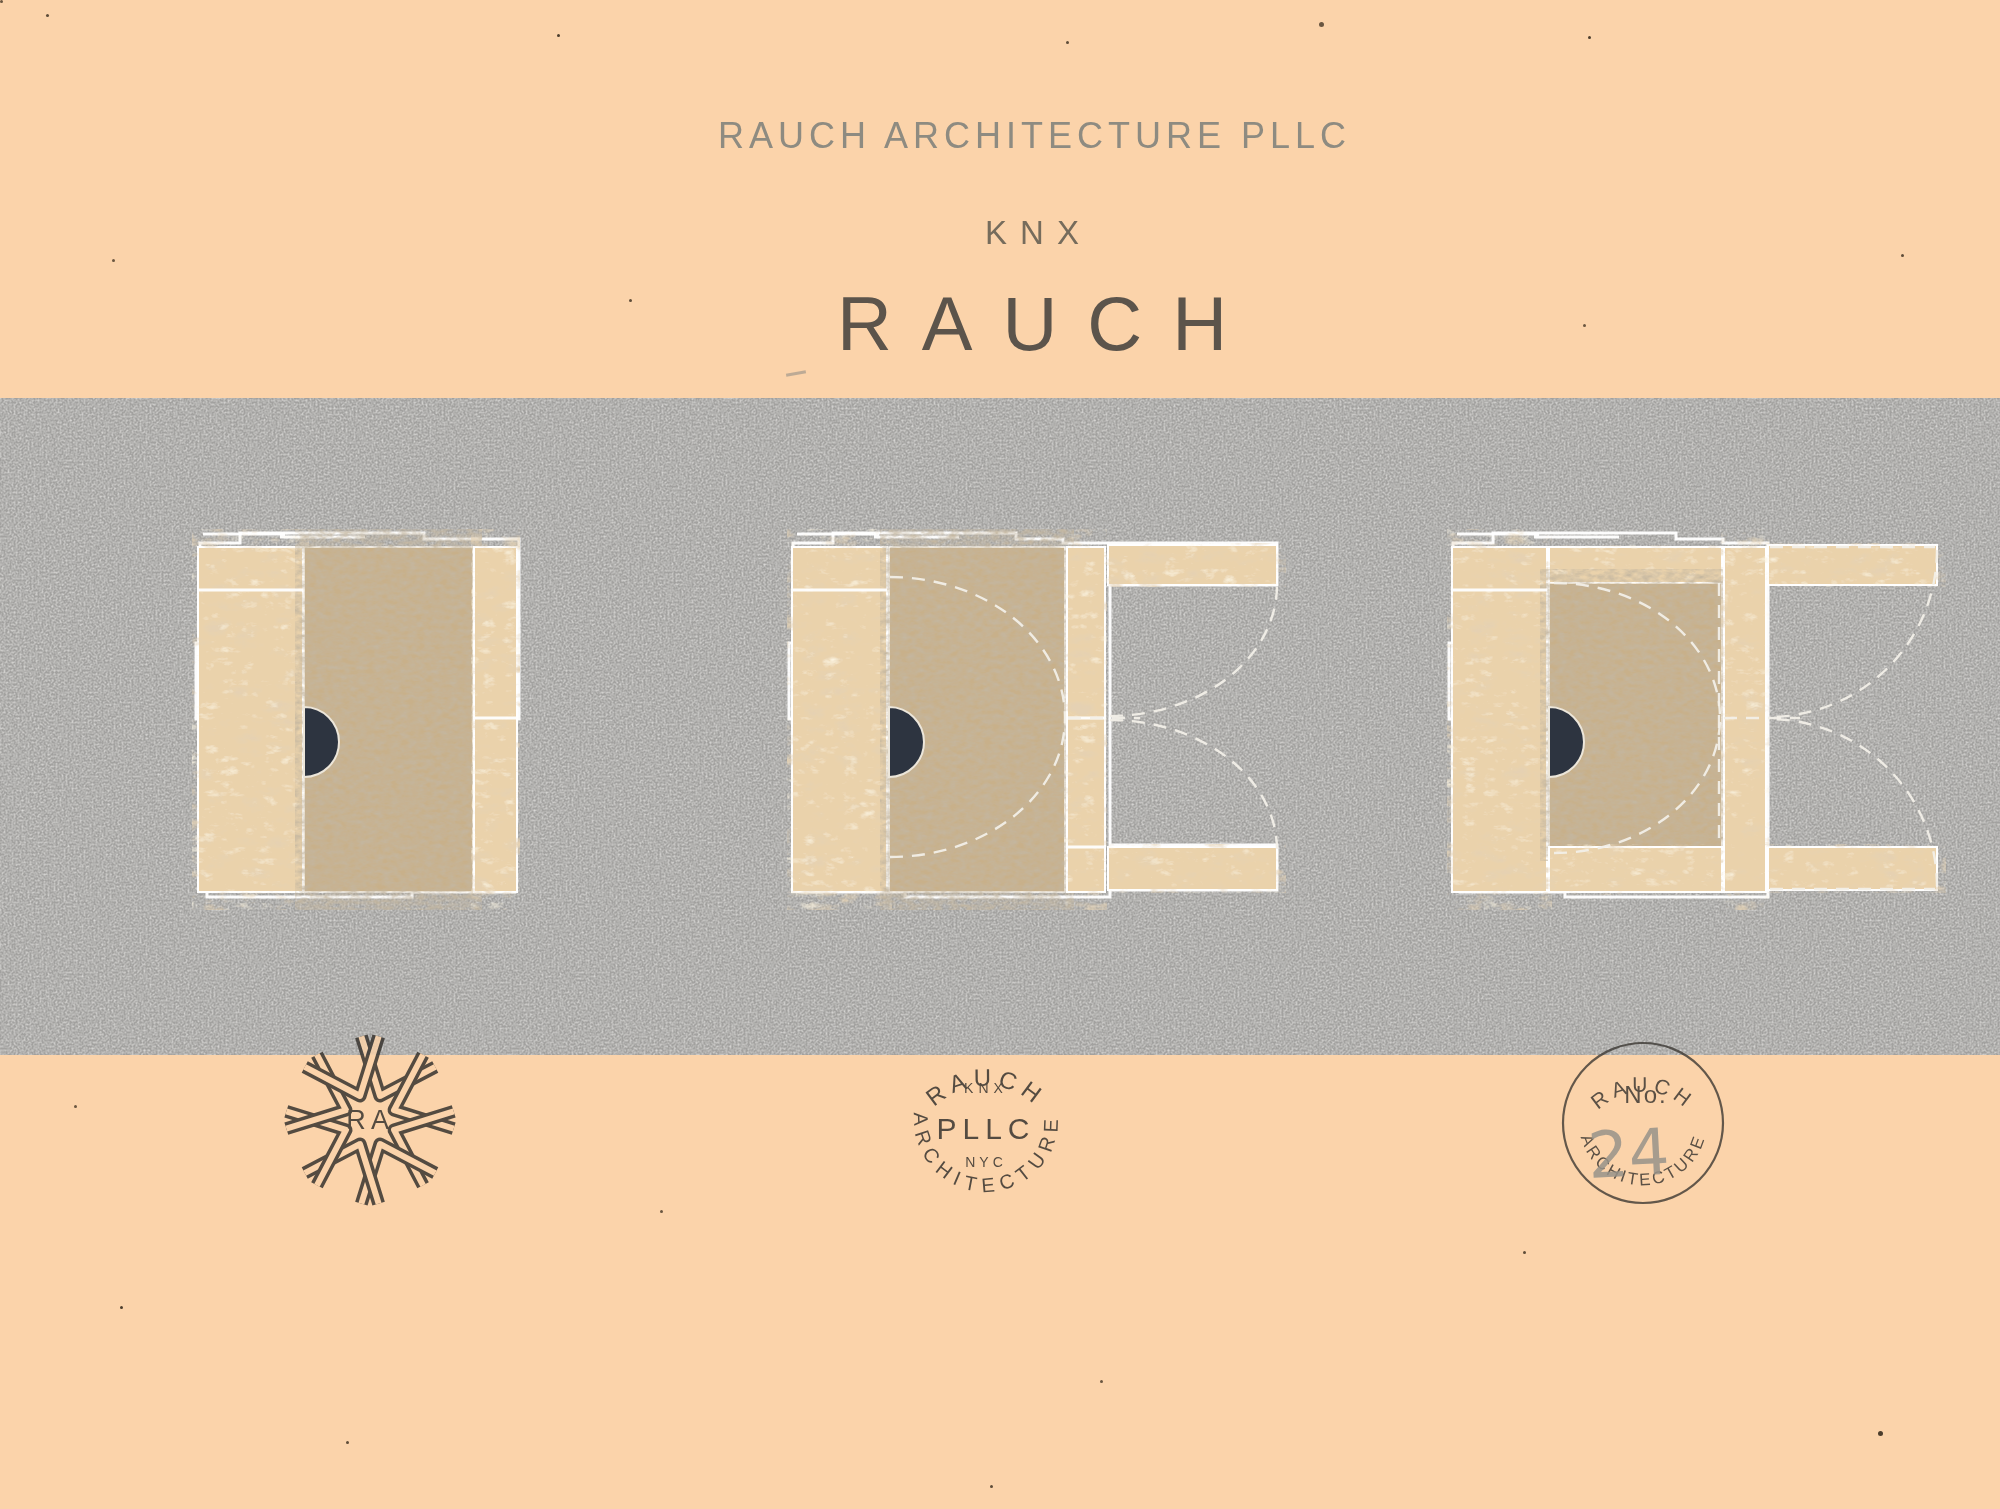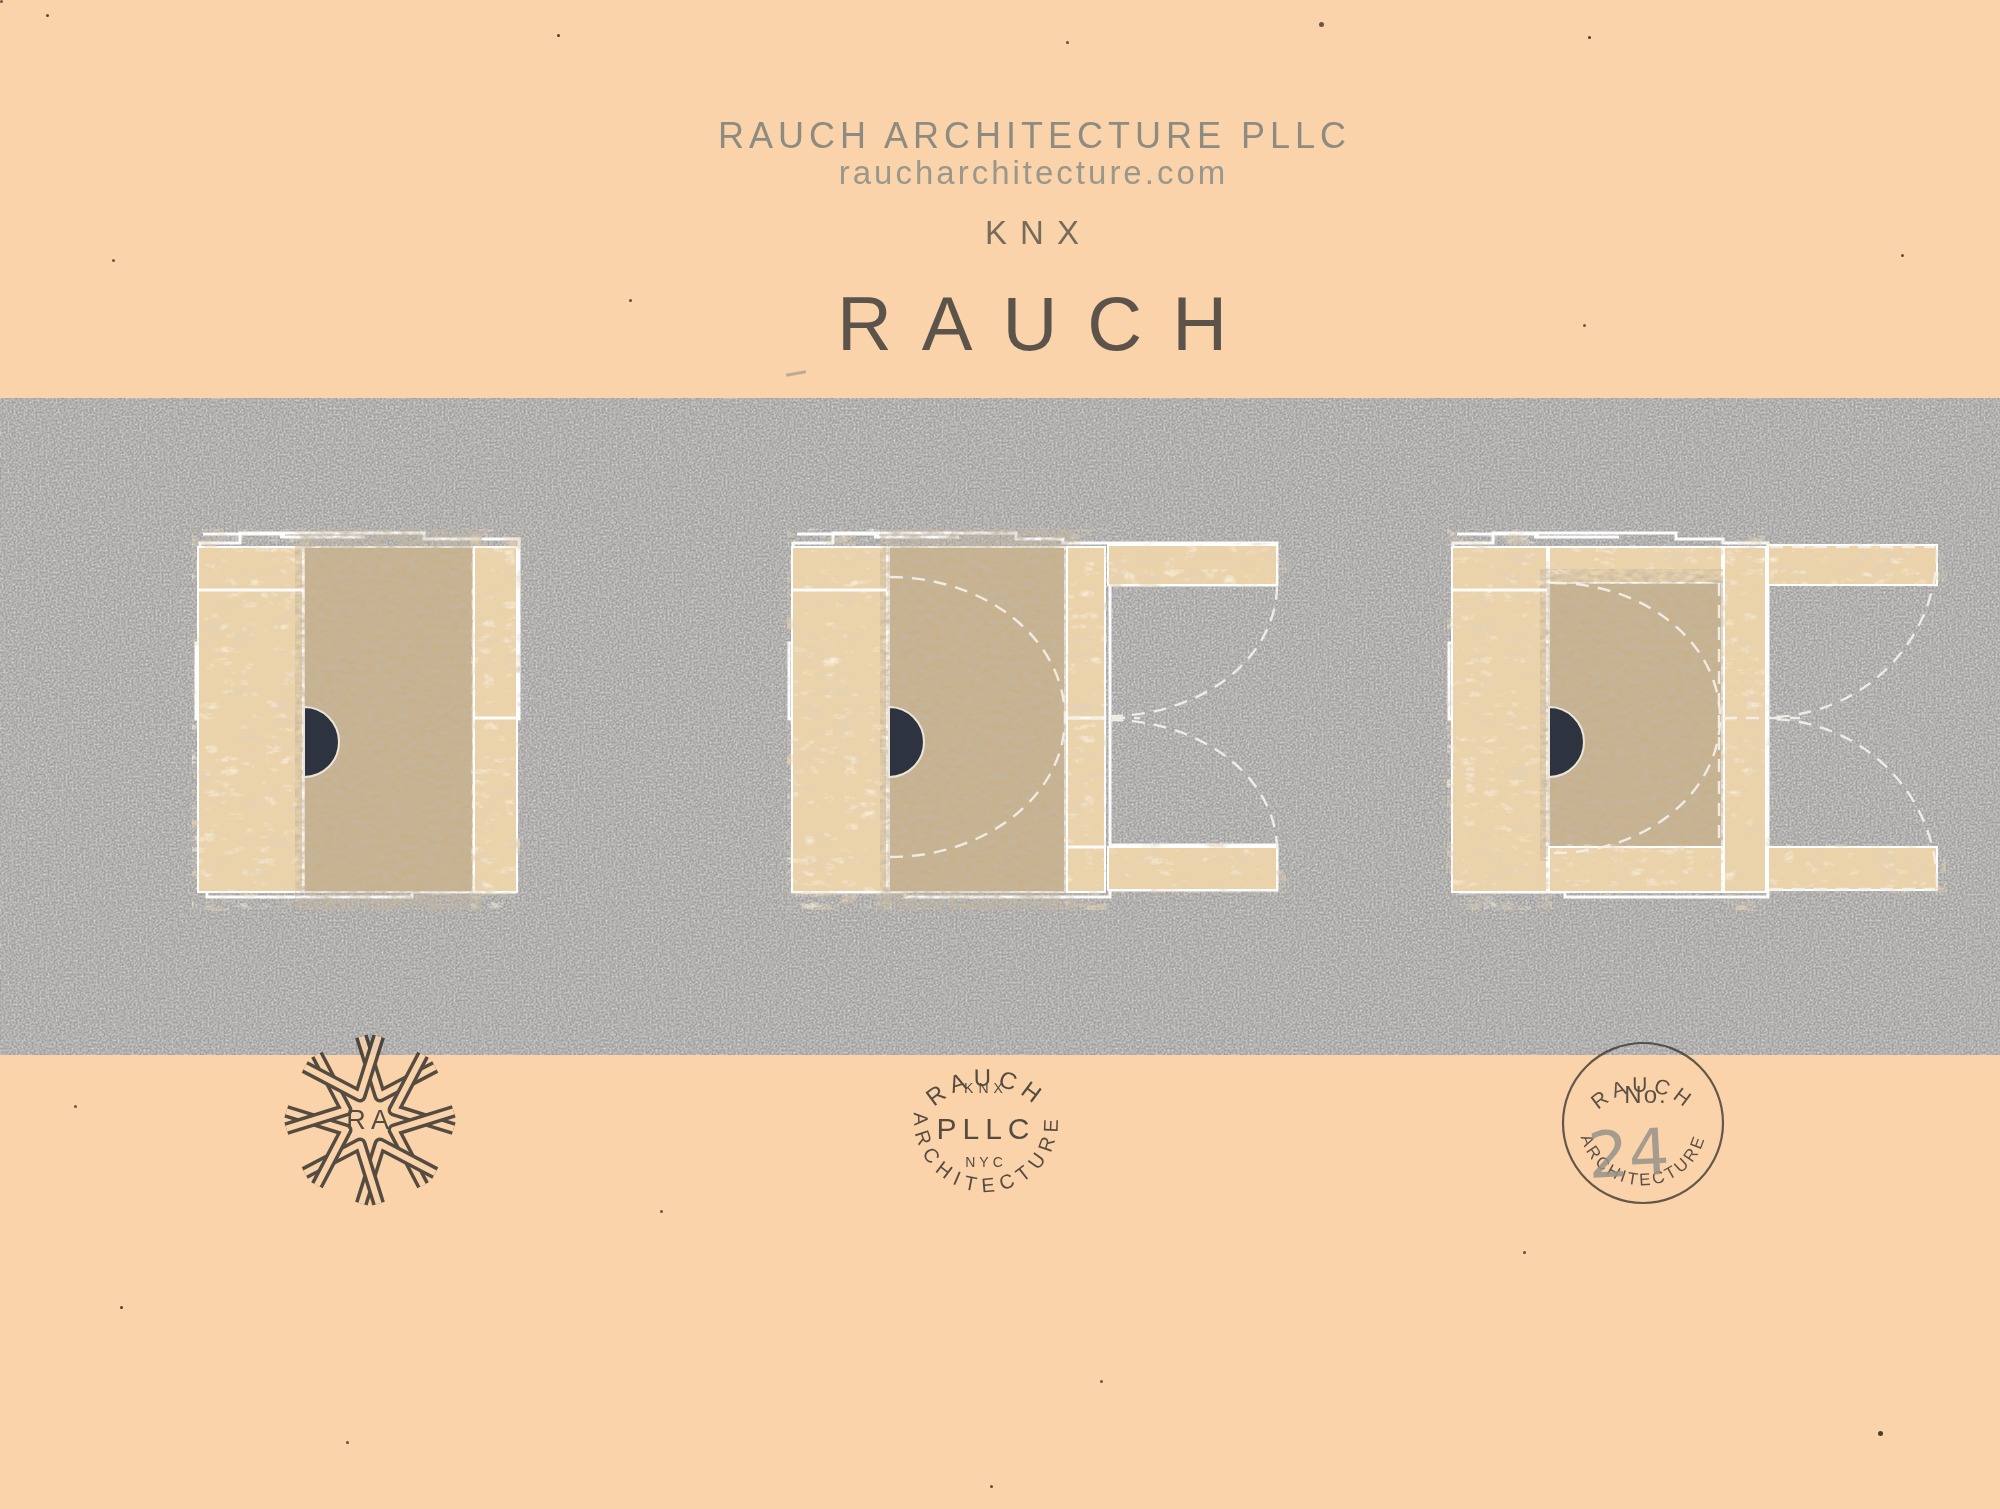--- a/index.html
+++ b/index.html
@@ -34,21 +34,20 @@
   .pencil{font-family:"DejaVu Sans",sans-serif;}
 </style>
 </head>
 <body>
 
 <div class="page">
 
   <div class="specks"></div>
 
   <div class="hdr hdr-firm">RAUCH ARCHITECTURE PLLC</div>
-  <div class="hdr hdr-site">raucharchitecture.com</div>
   <div class="hdr hdr-knx">KNX</div>
   <div class="hdr hdr-rauch">RAUCH</div>
   <div class="ink-dash"></div>
   <div class="hdr hdr-nyc">NYC</div>
 
   <svg class="band-svg" viewBox="0 398 2000 657">
     <defs>
       <filter id="fConcrete" x="-2%" y="-2%" width="104%" height="104%">
         <feTurbulence type="fractalNoise" baseFrequency="0.9" numOctaves="2" seed="11" result="n1"></feTurbulence>
         <feColorMatrix in="n1" type="matrix" values="0 0 0 0 0.36  0 0 0 0 0.355  0 0 0 0 0.35  0.65 0.65 0.65 0 -0.72" result="dark"></feColorMatrix>

